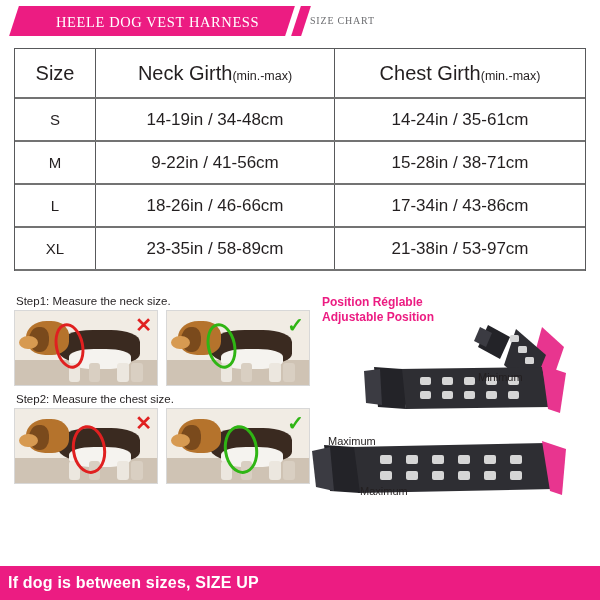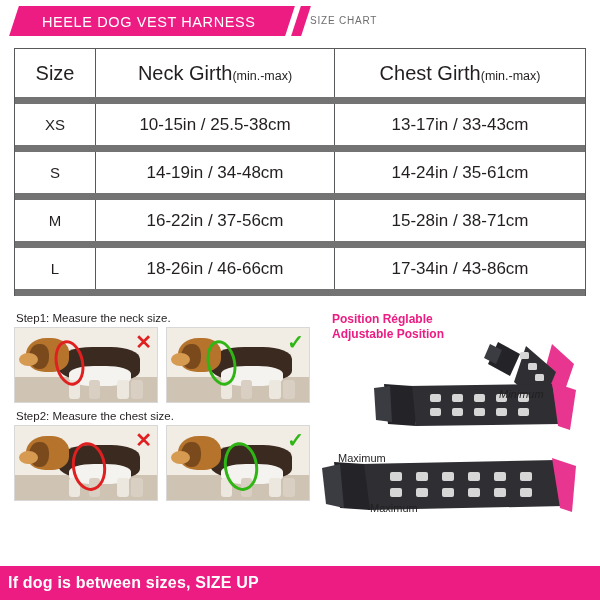--- a/index.html
+++ b/index.html
@@ -15,21 +15,22 @@
     overflow: hidden;
     position: relative;
   }
 
   
   .header {
     position: relative;
     height: 44px;
     display: flex;
     align-items: center;
-    padding-left: 0;
+    padding-left: 14px;
+    font-family: Liberation Serif, serif;
   }
   .header-bar {
     position: absolute;
     left: 14px;
     top: 6px;
     width: 276px;
     height: 30px;
     background: #ec1c82;
     transform: skewX(-18deg);
   }
@@ -68,21 +69,21 @@
     border-bottom: none;
   }
   table.size-table {
     width: 100%;
     border-collapse: collapse;
     table-layout: fixed;
   }
   table.size-table th,
   table.size-table td {
     border-right: 1px solid #58595b;
-    border-bottom: 7px solid #737373;
+    border-bottom: 2px solid #737373;
     text-align: center;
     vertical-align: middle;
     padding: 0;
   }
   table.size-table th:last-child,
   table.size-table td:last-child {
     border-right: none;
   }
   table.size-table th {
     height: 48px;
@@ -95,24 +96,23 @@
   .col-neck { width: 238px; }
 
   .th-main { font-size: 20px; }
   .th-sub { font-size: 12.5px; }
   .td-size { font-size: 15px; }
   .td-val { font-size: 17px; }
 
   
   .lower {
     position: relative;
-    margin-top: 16px;
+    margin-top: 24px;
     padding: 0 14px;
     display: flex;
-    gap: 10px;
   }
   .steps {
     width: 296px;
   }
   .step-label {
     font-size: 11.5px;
     color: #231f20;
     margin: 0 0 3px 2px;
   }
   .photo-row {
@@ -238,21 +238,21 @@
   .harness-svg {
     position: absolute;
     left: 0;
     top: 18px;
   }
   .h-label {
     position: absolute;
     font-size: 11px;
     color: #231f20;
   }
-  .lbl-min { left: 179px; top: 76px; font-style: italic; }
+  .lbl-min { left: 168px; top: 76px; }
   .lbl-mid { left: 18px; top: 140px; }
   .lbl-max { left: 50px; top: 190px; }
 
   
   .footer {
     position: absolute;
     left: 0;
     bottom: 0;
     width: 600px;
     height: 34px;
@@ -288,38 +288,38 @@
         <th class="col-neck">
           <span class="th-main">Neck Girth</span><span class="th-sub">(min.-max)</span>
         </th>
         <th>
           <span class="th-main">Chest Girth</span><span class="th-sub">(min.-max)</span>
         </th>
       </tr>
     </thead>
     <tbody>
       <tr>
-        <td class="td-size">XS</td>
-        <td class="td-val">10-15in / 25.5-38cm</td>
-        <td class="td-val">13-17in / 33-43cm</td>
-      </tr>
-      <tr>
         <td class="td-size">S</td>
         <td class="td-val">14-19in / 34-48cm</td>
         <td class="td-val">14-24in / 35-61cm</td>
       </tr>
       <tr>
         <td class="td-size">M</td>
-        <td class="td-val">16-22in / 37-56cm</td>
+        <td class="td-val">9-22in / 41-56cm</td>
         <td class="td-val">15-28in / 38-71cm</td>
       </tr>
       <tr>
         <td class="td-size">L</td>
         <td class="td-val">18-26in / 46-66cm</td>
         <td class="td-val">17-34in / 43-86cm</td>
+      </tr>
+      <tr>
+        <td class="td-size">XL</td>
+        <td class="td-val">23-35in / 58-89cm</td>
+        <td class="td-val">21-38in / 53-97cm</td>
       </tr>
     </tbody>
   </table>
 </div>
 
 <div class="lower">
 
   <div class="steps">
 
     <div class="step-label">Step1: Measure the neck size.</div>

